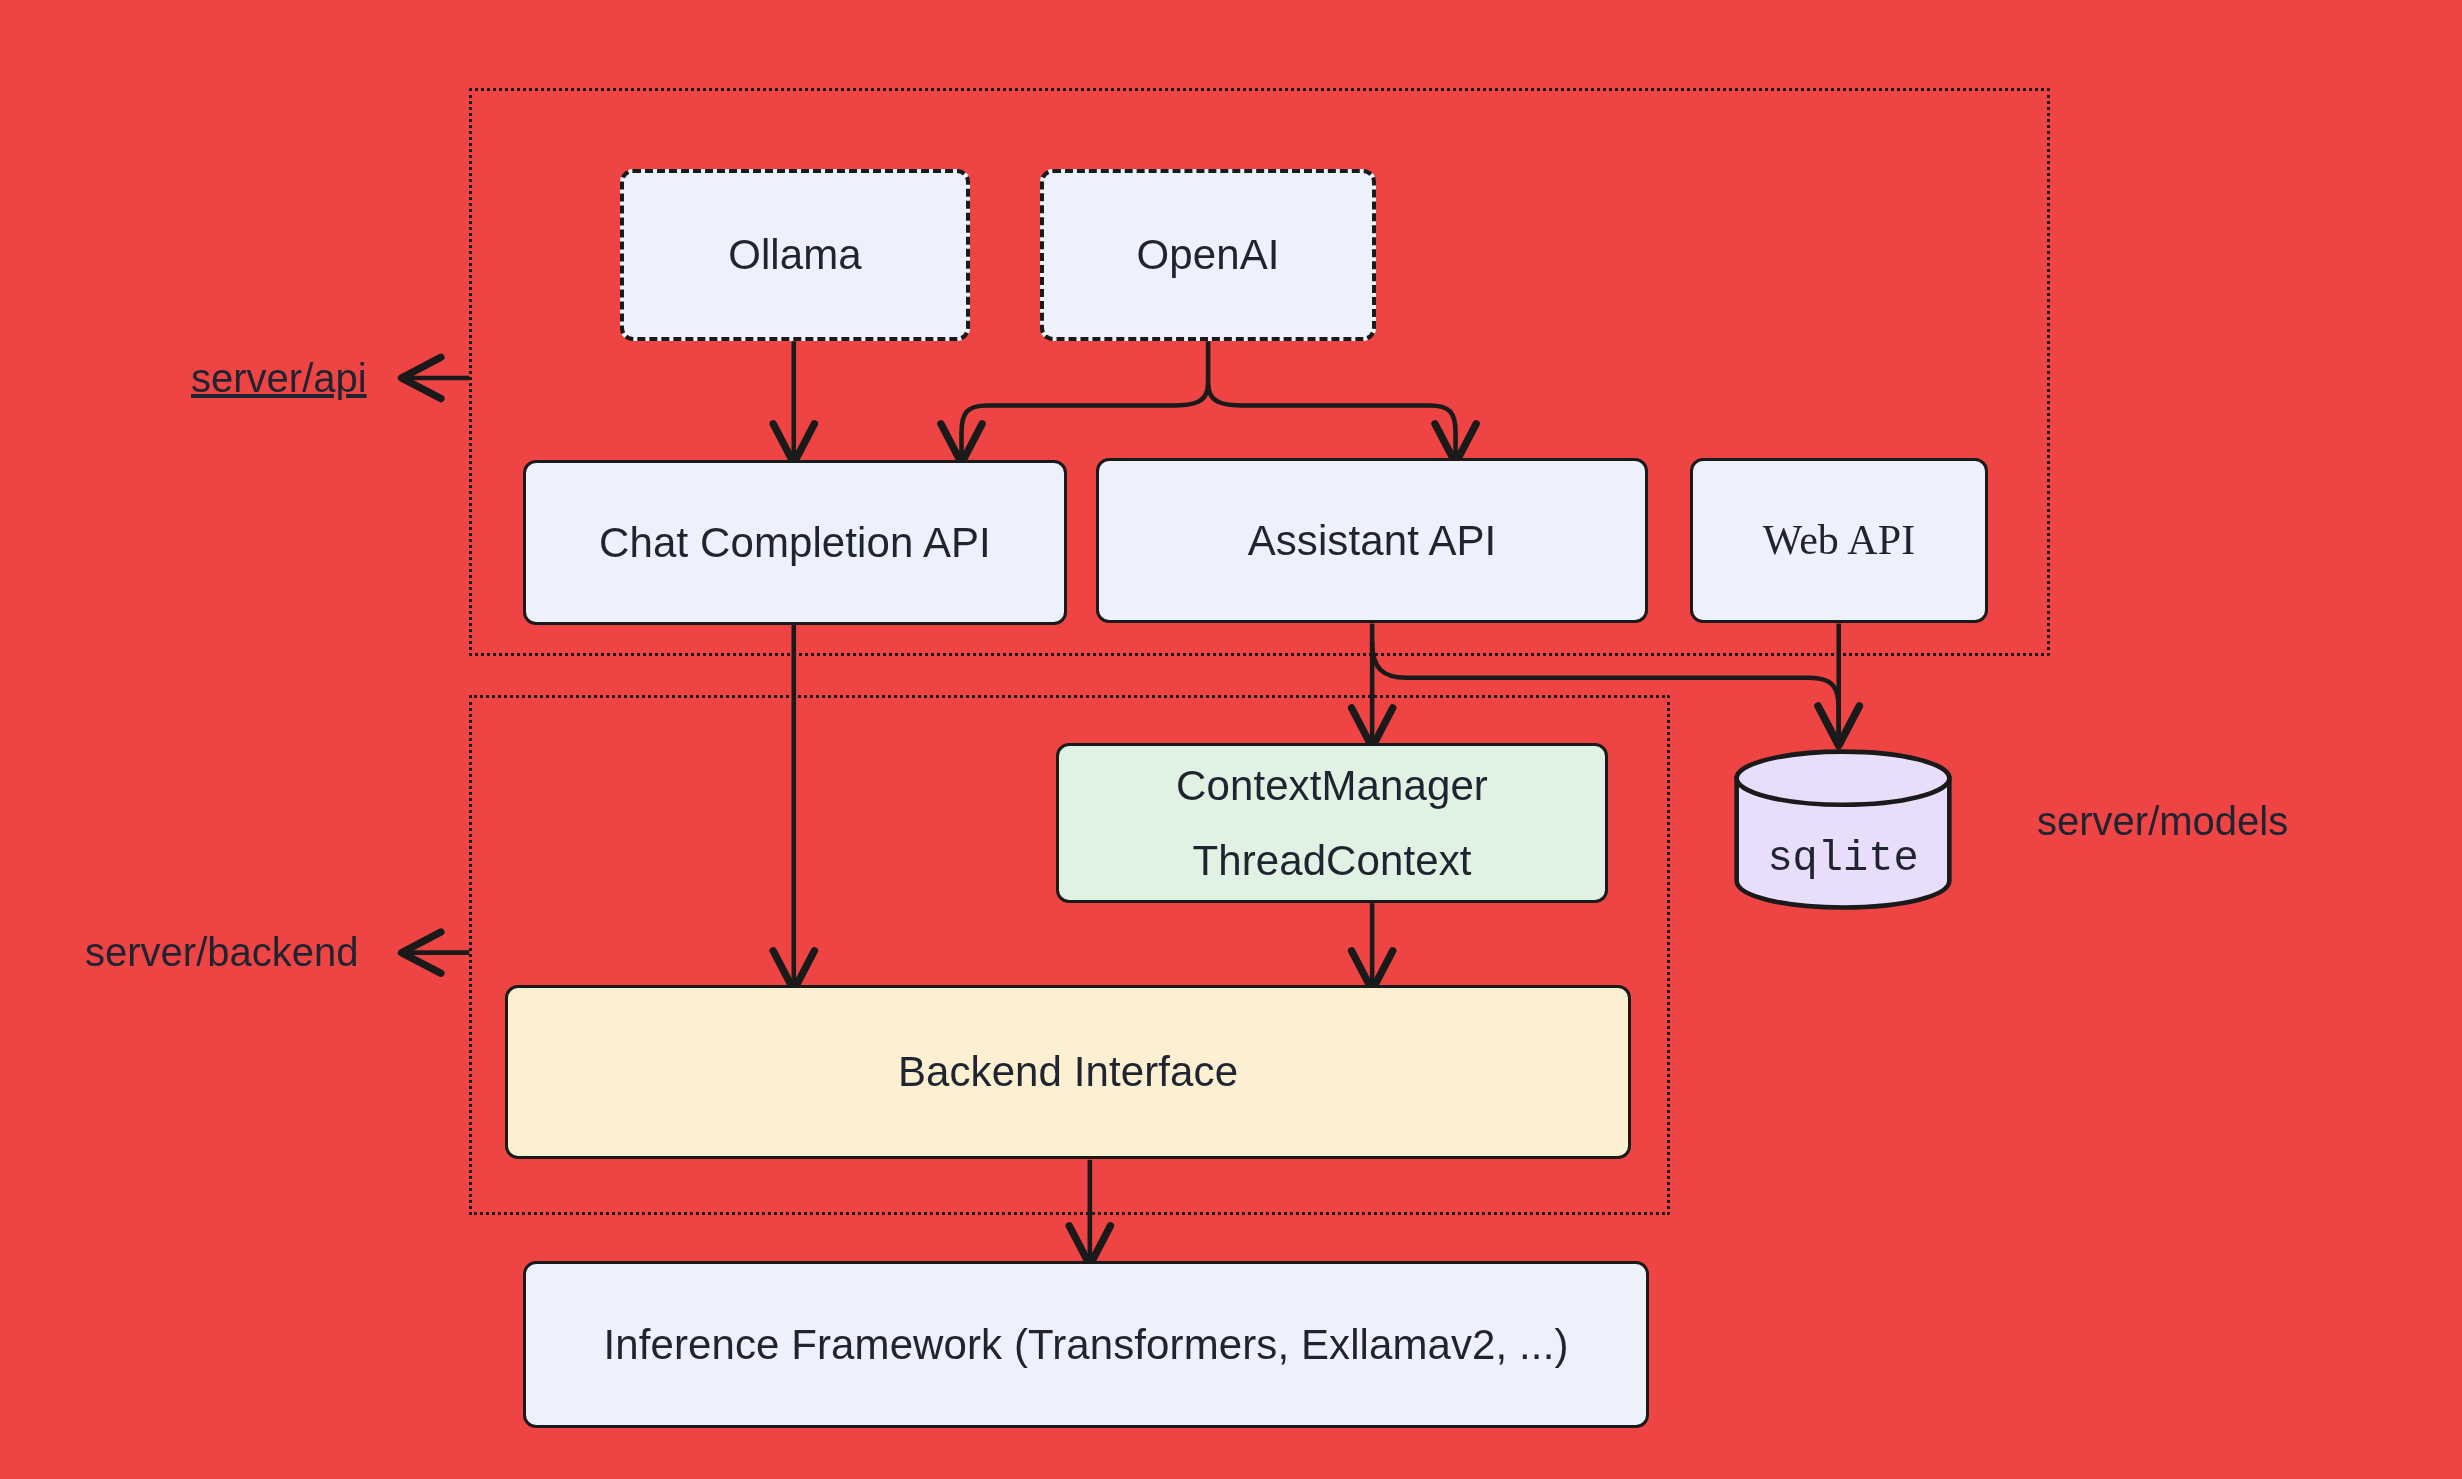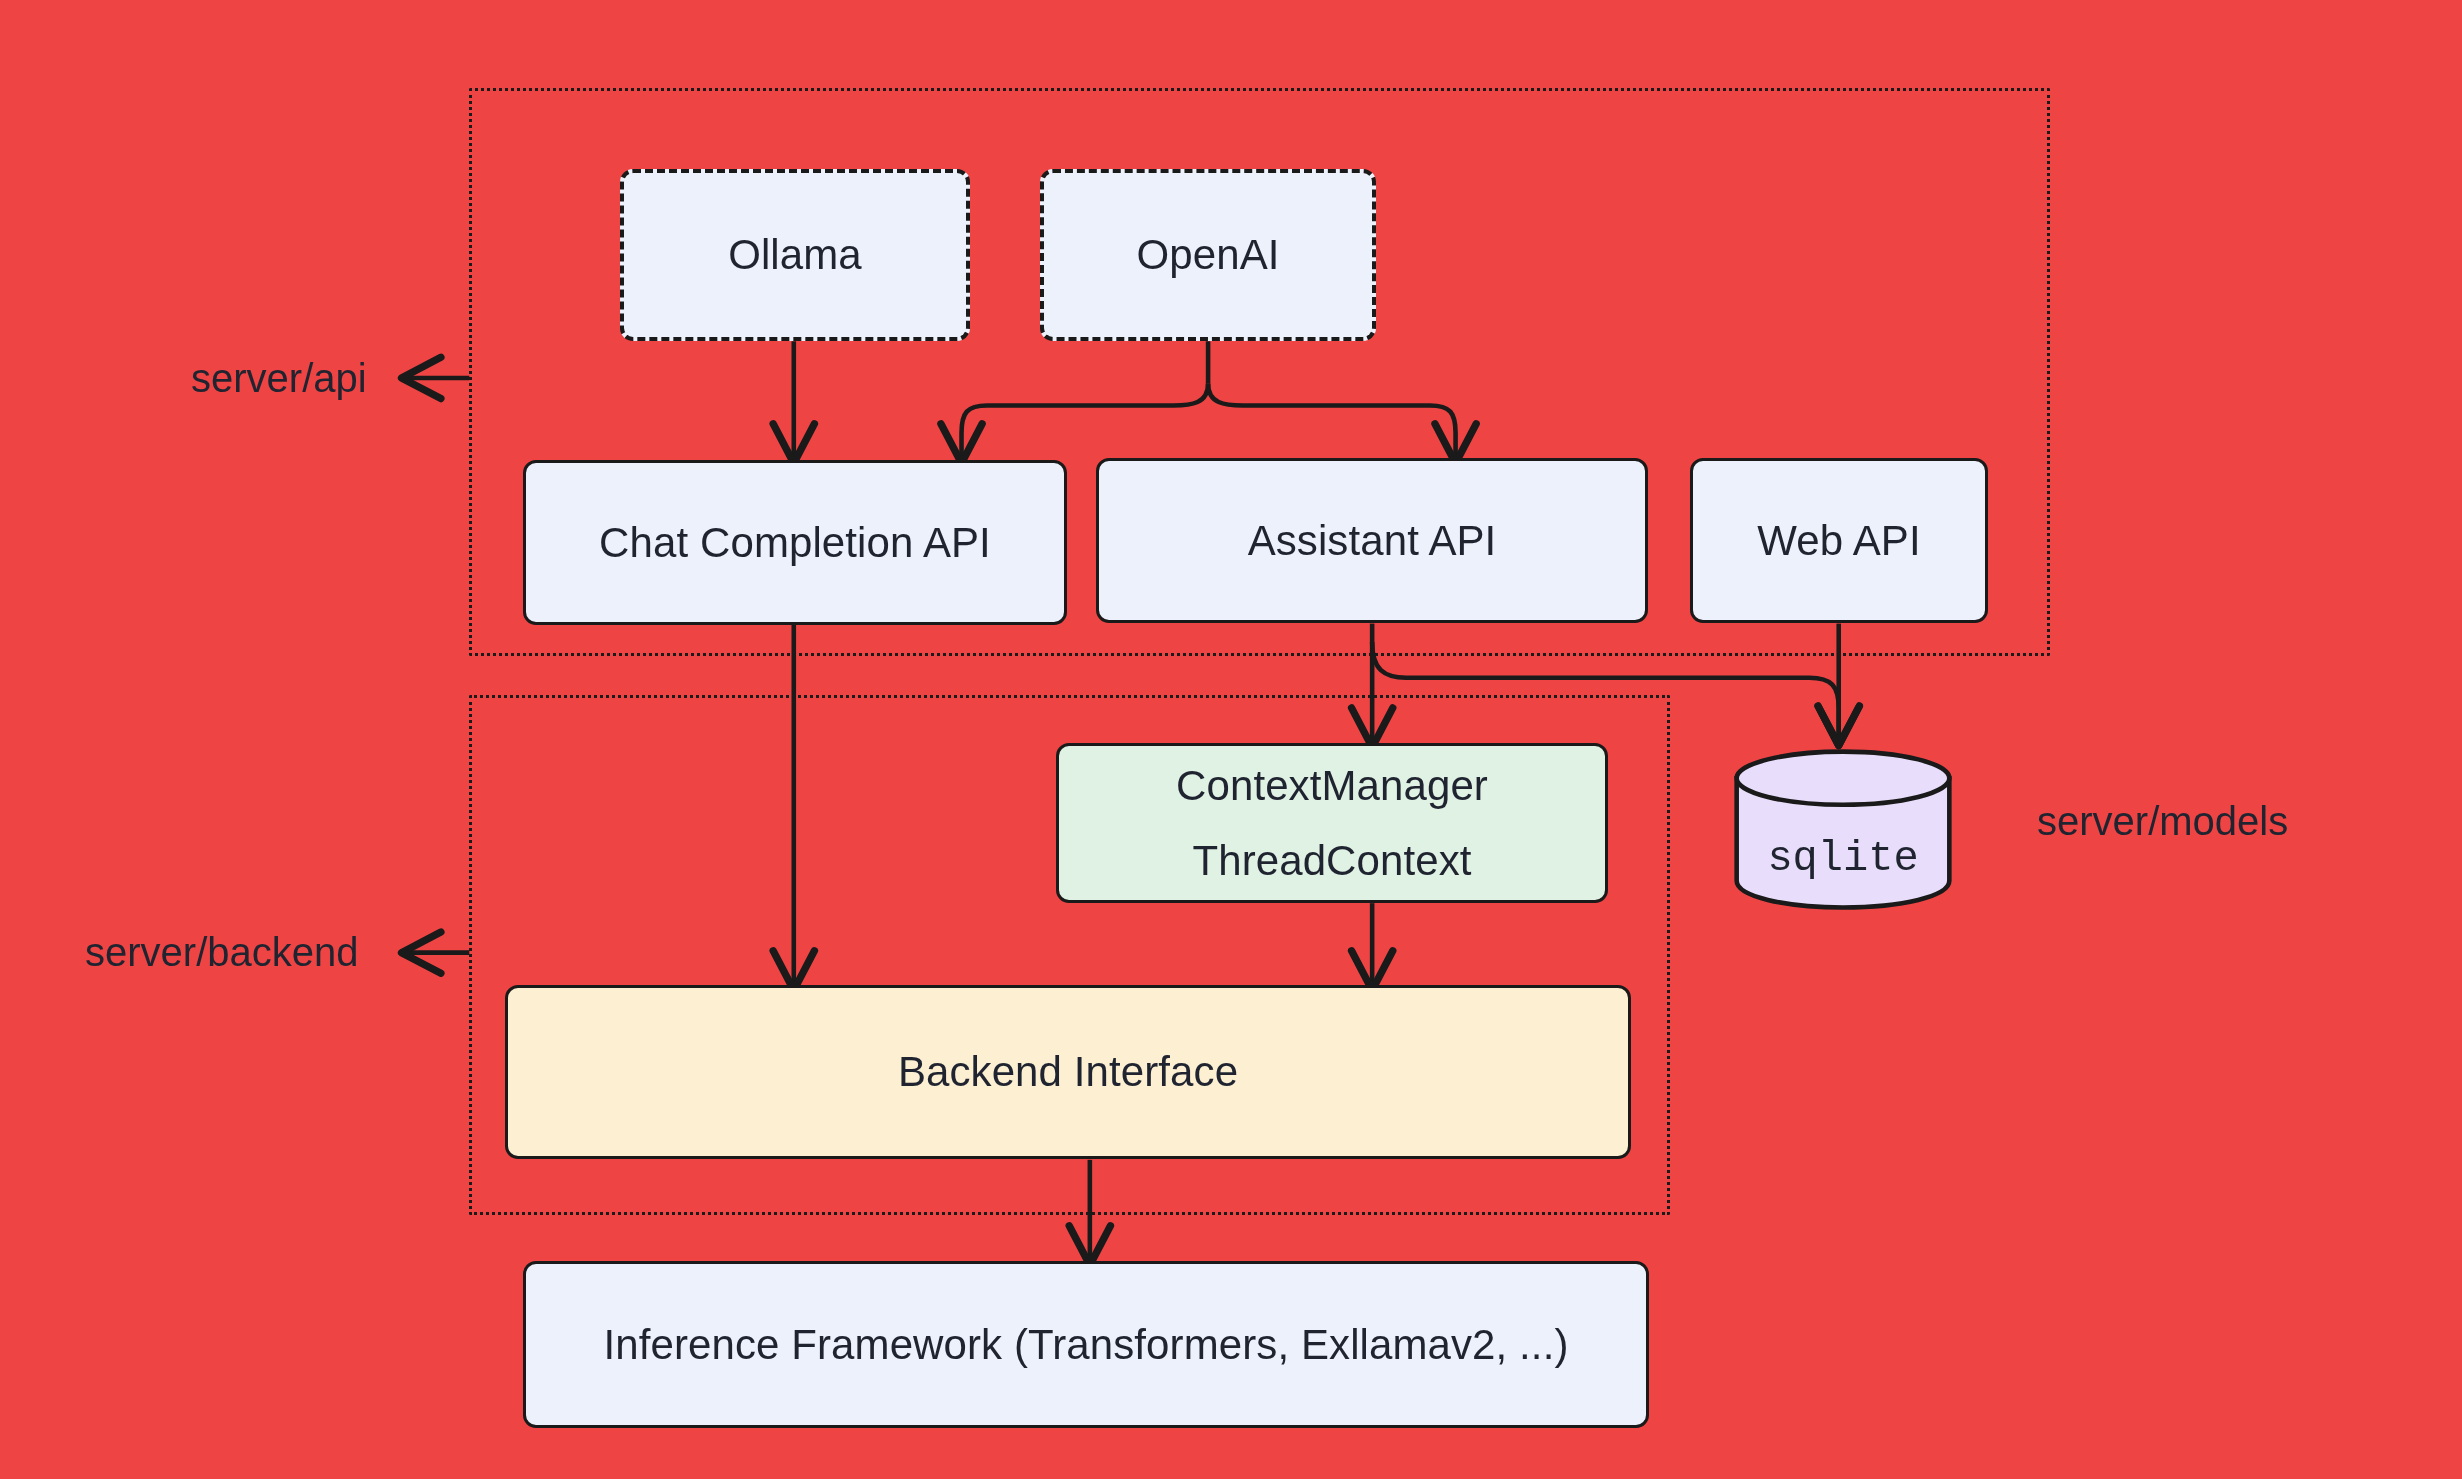--- a/index.html
+++ b/index.html
@@ -142,21 +142,21 @@
   </div>
 
   <div class="node" style="left:523px; top:460px; width:544px; height:165px; background:#ECF1FB;">
     <span class="lines">Chat Completion API</span>
   </div>
 
   <div class="node" style="left:1096px; top:458px; width:552px; height:165px; background:#ECF1FB;">
     <span class="lines">Assistant API</span>
   </div>
 
-  <div class="node" style="left:1690px; top:458px; width:298px; height:165px; background:#ECF1FB;">
+  <div class="node" style="left:1690px; top:458px; width:298px; height:165px; background:#ECF1FB;font-family:Liberation Serif, serif;">
     <span class="lines">Web API</span>
   </div>
 
   <div class="node" style="left:1056px; top:743px; width:552px; height:160px; background:#DFF2E3; flex-direction:column;gap:24px;">
     <span>ContextManager</span>
     <span>ThreadContext</span>
   </div>
 
   <div class="cylinder" style="left:1731px; top:747px; width:224px; height:165px;">
     <svg width="224" height="165" viewBox="0 0 244 180" xmlns="http://www.w3.org/2000/svg">
@@ -167,20 +167,20 @@
   </div>
 
   <div class="node" style="left:505px; top:985px; width:1126px; height:174px; background:#FCEFD2;">
     <span class="lines">Backend Interface</span>
   </div>
 
   <div class="node" style="left:523px; top:1261px; width:1126px; height:167px; background:#ECF1FB;">
     <span class="lines">Inference Framework (Transformers, Exllamav2, ...)</span>
   </div>
 
-  <div class="label" style="left:191px; top:356px;">server/api</div>
+  <div class="label" style="left:191px; top:356px;text-decoration:underline;">server/api</div>
 
   <div class="label" style="left:85px; top:930px;">server/backend</div>
 
   <div class="label" style="left:2037px; top:799px;">server/models</div>
 
 </div>
 
 
 </body></html>

